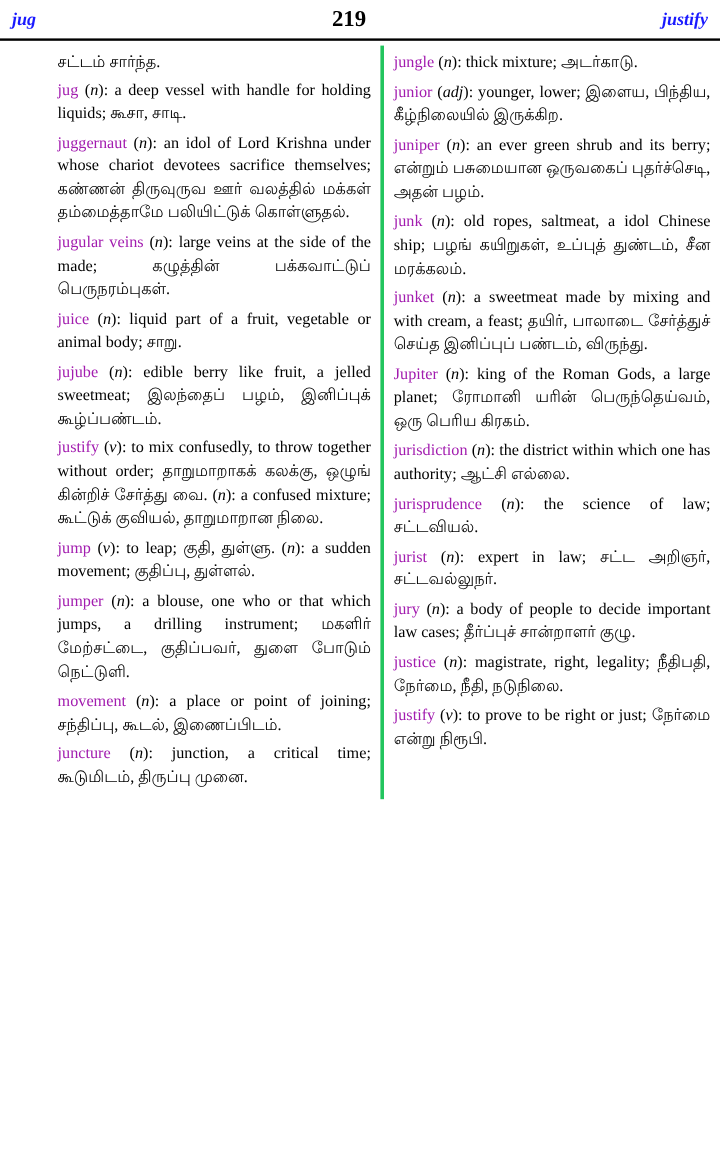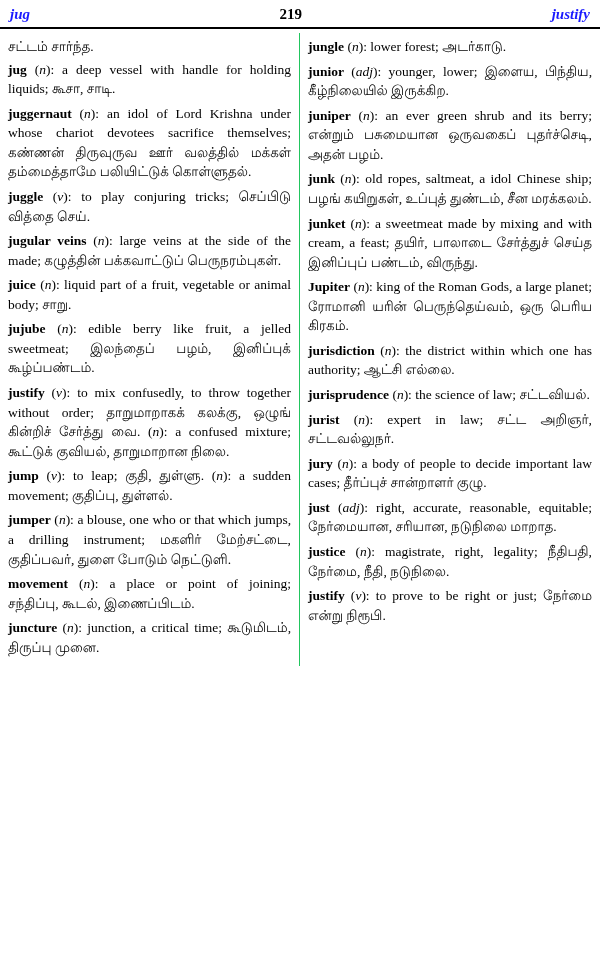--- a/index.html
+++ b/index.html
@@ -18,49 +18,50 @@
       padding: 6px 10px 4px 10px;
       border-bottom: 2px solid #000;
     }
     .header-left {
       font-weight: bold;
       font-style: italic;
       color: #1a1aff;
       font-size: 15px;
     }
     .header-center {
-      font-size: 15px;
+      font-size: 19px;
       font-weight: bold;
       color: #000;
     }
     .header-right {
       font-weight: bold;
       font-style: italic;
       color: #1a1aff;
       font-size: 15px;
     }
     .content {
       display: flex;
       padding: 4px 0;
     }
     .col {
       width: 50%;
       padding: 4px 8px;
       line-height: 1.45;
     }
     .col-left {
-      border-right: 1px solid #22c55e;
+      border-right: 3px solid #22c55e;
+      margin-left: 40px;
     }
     .entry {
       margin-bottom: 5px;
       text-align: justify;
     }
     .entry-word {
-      color: #000000;
-      font-weight: bold;
+      color: #a21caf;
+      font-weight: normal;
     }
     .entry-pos {
       font-style: italic;
     }
     .first-line {
       margin-bottom: 3px;
     }
   </style>
 </head>
 <body>
@@ -69,38 +70,36 @@
   <span class="header-left">jug</span>
   <span class="header-center">219</span>
   <span class="header-right">justify</span>
 </div>
 
 <div class="content">
   <div class="col col-left" id="left-col">
       <div class="first-line">சட்டம் சார்ந்த.</div>
       <div class="entry"><span class="entry-word">jug</span> (<span class="entry-pos">n</span>): <span>a deep vessel with handle for holding liquids; கூசா, சாடி.</span></div>
       <div class="entry"><span class="entry-word">juggernaut</span> (<span class="entry-pos">n</span>): <span>an idol of Lord Krishna under whose chariot devotees sacrifice themselves; கண்ணன் திருவுருவ ஊர் வலத்தில் மக்கள் தம்மைத்தாமே பலியிட்டுக் கொள்ளுதல்.</span></div>
-      <div class="entry"><span class="entry-word">juggle</span> (<span class="entry-pos">v</span>): <span>to play conjuring tricks; செப்பிடு வித்தை செய்.</span></div>
       <div class="entry"><span class="entry-word">jugular veins</span> (<span class="entry-pos">n</span>): <span>large veins at the side of the made; கழுத்தின் பக்கவாட்டுப் பெருநரம்புகள்.</span></div>
       <div class="entry"><span class="entry-word">juice</span> (<span class="entry-pos">n</span>): <span>liquid part of a fruit, vegetable or animal body; சாறு.</span></div>
       <div class="entry"><span class="entry-word">jujube</span> (<span class="entry-pos">n</span>): <span>edible berry like fruit, a jelled sweetmeat; இலந்தைப் பழம், இனிப்புக் கூழ்ப்பண்டம்.</span></div>
       <div class="entry"><span class="entry-word">justify</span> (<span class="entry-pos">v</span>): <span>to mix confusedly, to throw together without order; தாறுமாறாகக் கலக்கு, ஒழுங் கின்றிச் சேர்த்து வை.</span> (<span class="entry-pos">n</span>): <span>a confused mixture; கூட்டுக் குவியல், தாறுமாறான நிலை.</span></div>
       <div class="entry"><span class="entry-word">jump</span> (<span class="entry-pos">v</span>): <span>to leap; குதி, துள்ளு.</span> (<span class="entry-pos">n</span>): <span>a sudden movement; குதிப்பு, துள்ளல்.</span></div>
       <div class="entry"><span class="entry-word">jumper</span> (<span class="entry-pos">n</span>): <span>a blouse, one who or that which jumps, a drilling instrument; மகளிர் மேற்சட்டை, குதிப்பவர், துளை போடும் நெட்டுளி.</span></div>
       <div class="entry"><span class="entry-word">movement</span> (<span class="entry-pos">n</span>): <span>a place or point of joining; சந்திப்பு, கூடல், இணைப்பிடம்.</span></div>
       <div class="entry"><span class="entry-word">juncture</span> (<span class="entry-pos">n</span>): <span>junction, a critical time; கூடுமிடம், திருப்பு முனை.</span></div>
     </div>
   <div class="col col-right" id="right-col">
-      <div class="entry"><span class="entry-word">jungle</span> (<span class="entry-pos">n</span>): <span>lower forest; அடர்காடு.</span></div>
+      <div class="entry"><span class="entry-word">jungle</span> (<span class="entry-pos">n</span>): <span>thick mixture; அடர்காடு.</span></div>
       <div class="entry"><span class="entry-word">junior</span> (<span class="entry-pos">adj</span>): <span>younger, lower; இளைய, பிந்திய, கீழ்நிலையில் இருக்கிற.</span></div>
       <div class="entry"><span class="entry-word">juniper</span> (<span class="entry-pos">n</span>): <span>an ever green shrub and its berry; என்றும் பசுமையான ஒருவகைப் புதர்ச்செடி, அதன் பழம்.</span></div>
       <div class="entry"><span class="entry-word">junk</span> (<span class="entry-pos">n</span>): <span>old ropes, saltmeat, a idol Chinese ship; பழங் கயிறுகள், உப்புத் துண்டம், சீன மரக்கலம்.</span></div>
       <div class="entry"><span class="entry-word">junket</span> (<span class="entry-pos">n</span>): <span>a sweetmeat made by mixing and with cream, a feast; தயிர், பாலாடை சேர்த்துச் செய்த இனிப்புப் பண்டம், விருந்து.</span></div>
       <div class="entry"><span class="entry-word">Jupiter</span> (<span class="entry-pos">n</span>): <span>king of the Roman Gods, a large planet; ரோமானி யரின் பெருந்தெய்வம், ஒரு பெரிய கிரகம்.</span></div>
       <div class="entry"><span class="entry-word">jurisdiction</span> (<span class="entry-pos">n</span>): <span>the district within which one has authority; ஆட்சி எல்லை.</span></div>
       <div class="entry"><span class="entry-word">jurisprudence</span> (<span class="entry-pos">n</span>): <span>the science of law; சட்டவியல்.</span></div>
       <div class="entry"><span class="entry-word">jurist</span> (<span class="entry-pos">n</span>): <span>expert in law; சட்ட அறிஞர், சட்டவல்லுநர்.</span></div>
       <div class="entry"><span class="entry-word">jury</span> (<span class="entry-pos">n</span>): <span>a body of people to decide important law cases; தீர்ப்புச் சான்றாளர் குழு.</span></div>
-      <div class="entry"><span class="entry-word">just</span> (<span class="entry-pos">adj</span>): <span>right, accurate, reasonable, equitable; நேர்மையான, சரியான, நடுநிலை மாறாத.</span></div>
       <div class="entry"><span class="entry-word">justice</span> (<span class="entry-pos">n</span>): <span>magistrate, right, legality; நீதிபதி, நேர்மை, நீதி, நடுநிலை.</span></div>
       <div class="entry"><span class="entry-word">justify</span> (<span class="entry-pos">v</span>): <span>to prove to be right or just; நேர்மை என்று நிரூபி.</span></div>
     </div>
 </div>
 
 </body></html>

